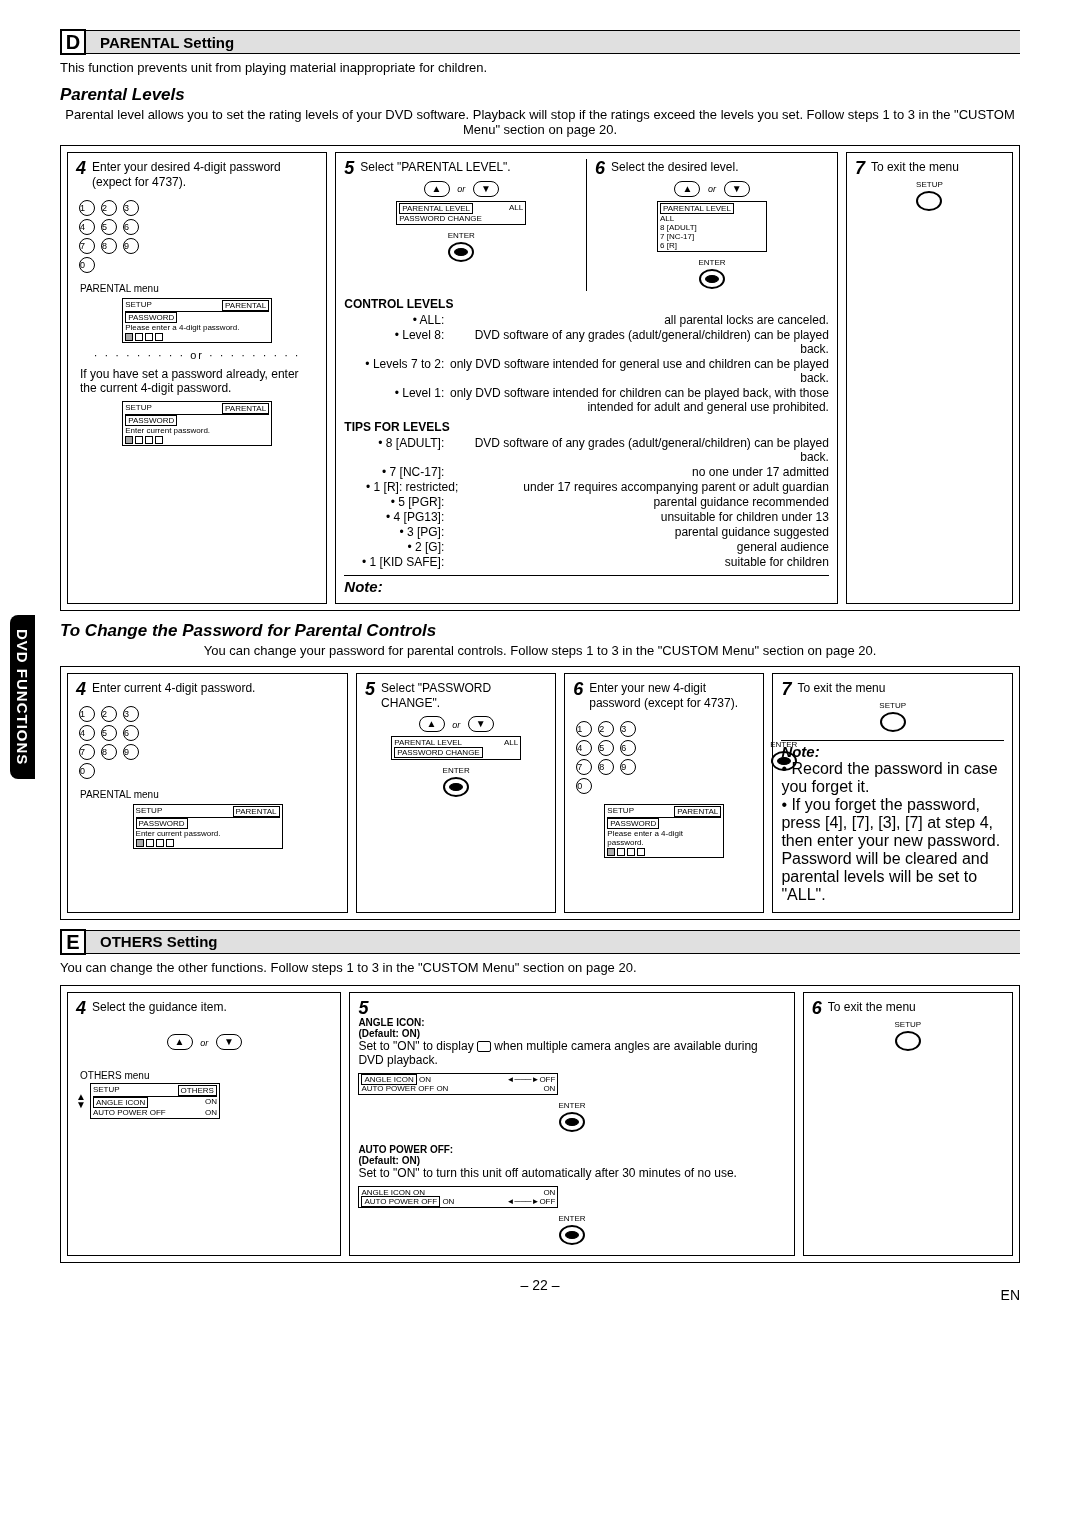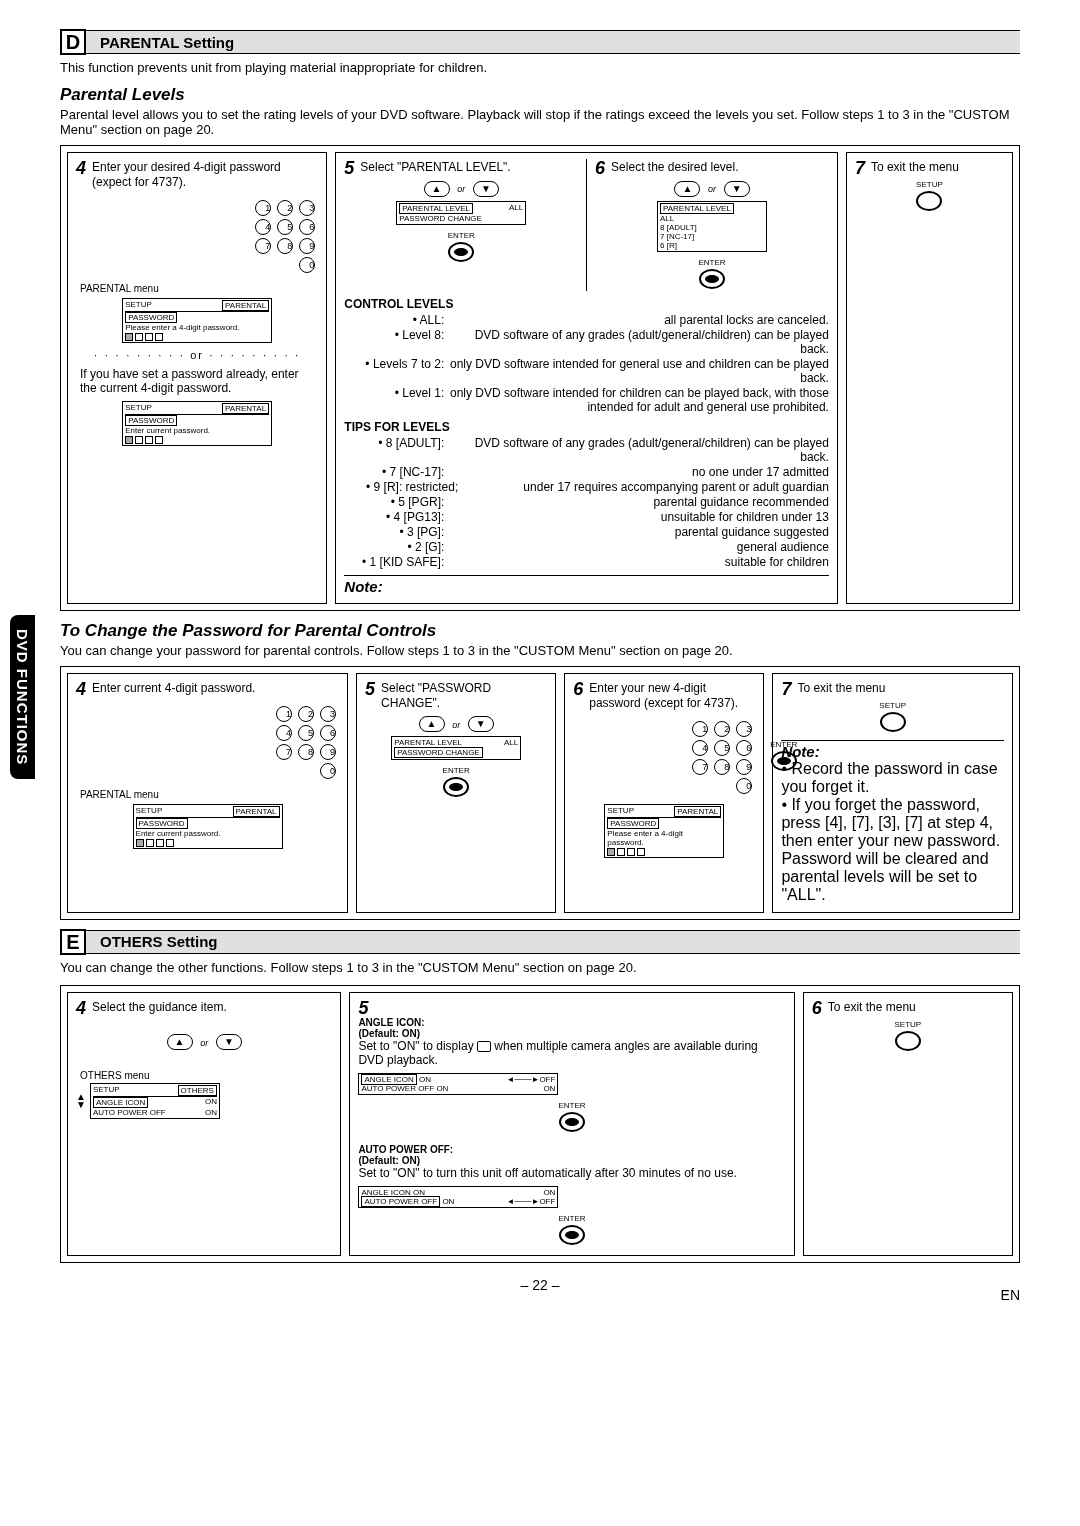--- a/index.html
+++ b/index.html
@@ -38,21 +38,21 @@
     font-weight: bold;
     font-size: 15px;
   }
   .intro { margin: 4px 0 10px 0; }
   .subhead {
     font-style: italic;
     font-weight: bold;
     font-size: 17px;
     margin: 6px 0 2px 0;
   }
-  .bodytext { margin-bottom: 8px; }
+  .bodytext { margin-bottom: 8px; text-align: center; }
   .step-row {
     display: flex;
     gap: 8px;
     border: 1.5px solid #000;
     padding: 6px;
     margin-bottom: 10px;
   }
   .step-box {
     border: 1.5px solid #000;
     padding: 6px 8px 8px 8px;
@@ -63,21 +63,21 @@
   .step-box.wide { flex: 2.6; }
   .step-num {
     font-size: 18px;
     font-weight: bold;
     font-style: italic;
     float: left;
     margin-right: 6px;
     line-height: 1;
   }
   .step-text { font-size: 12px; }
-  .keypad { text-align: right; margin: 10px auto; }
+  .keypad { text-align: left; margin: 10px auto; }
   .keypad .row { margin: 2px 0; }
   .keypad .key {
     display: inline-block;
     width: 16px; height: 16px;
     border: 1.5px solid #000;
     border-radius: 50%;
     font-size: 9px;
     line-height: 14px;
     margin: 0 3px;
   }
@@ -327,21 +327,21 @@
       <div class="cl-head" style="margin-top:6px">TIPS FOR LEVELS</div>
       <div class="cl-row">
           <span class="cl-label">8 [ADULT]:</span>
           <span class="cl-val">DVD software of any grades (adult/general/children) can be played back.</span>
         </div>
       <div class="cl-row">
           <span class="cl-label">7 [NC-17]:</span>
           <span class="cl-val">no one under 17 admitted</span>
         </div>
       <div class="cl-row">
-          <span class="cl-label" style="width:114px">9 [R]: restricted;</span>
+          <span class="cl-label" style="width:114px">1 [R]: restricted;</span>
           <span class="cl-val">under 17 requires accompanying parent or adult guardian</span>
         </div>
       <div class="cl-row">
           <span class="cl-label">5 [PGR]:</span>
           <span class="cl-val">parental guidance recommended</span>
         </div>
       <div class="cl-row">
           <span class="cl-label">4 [PG13]:</span>
           <span class="cl-val">unsuitable for children under 13</span>
         </div>

